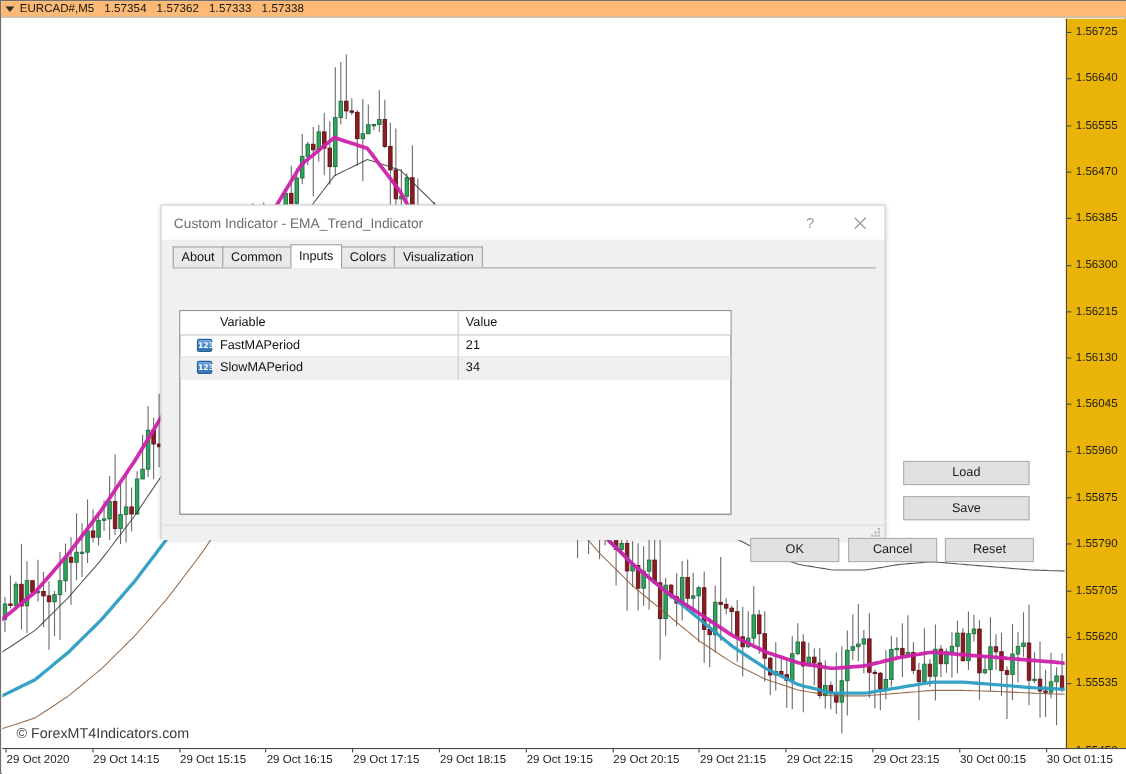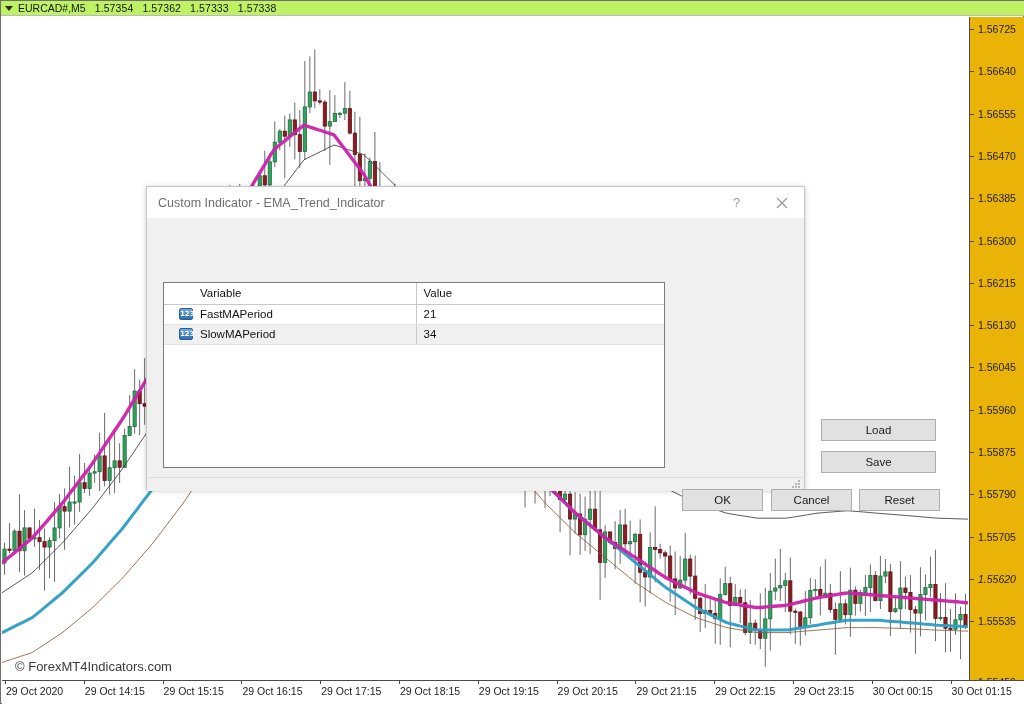--- a/index.html
+++ b/index.html
@@ -23,21 +23,21 @@
     left: 0; top: 0;
     width: 1024px; height: 704px;
     background: #ffffff;
     border: 1px solid #6f6f6f;
   }
 
   .symbol-bar {
     position: absolute;
     left: 0; top: 0;
     width: 1024px; height: 15px;
-    background: #bef264;
+    background: #fdba74;
     display: flex;
     align-items: center;
     padding-left: 4px;
     font-size: 10.5px;
     color: #151515;
     white-space: nowrap;
     border-bottom: 1px solid #b9b9b9;
   }
   .symbol-bar .caret {
     width: 0; height: 0;
@@ -722,21 +722,21 @@
         <div class="price-tick" style="top: 132.9px;">1.56470</div>
         <div class="price-tick" style="top: 175.2px;">1.56385</div>
         <div class="price-tick" style="top: 217.5px;">1.56300</div>
         <div class="price-tick" style="top: 259.8px;">1.56215</div>
         <div class="price-tick" style="top: 302.1px;">1.56130</div>
         <div class="price-tick" style="top: 344.4px;">1.56045</div>
         <div class="price-tick" style="top: 386.7px;">1.55960</div>
         <div class="price-tick" style="top: 429px;">1.55875</div>
         <div class="price-tick" style="top: 471.3px;">1.55790</div>
         <div class="price-tick" style="top: 513.6px;">1.55705</div>
-        <div class="price-tick" style="top: 555.9px; font-style: italic;">1.55620</div>
+        <div class="price-tick" style="top: 555.9px;">1.55620</div>
         <div class="price-tick" style="top: 598.2px;">1.55535</div>
         <div class="price-tick" style="top: 659px;">1.55450</div>
       </div>
 
     <div class="time-scale">
         <div class="time-tick" style="left: 4px;">29 Oct 2020<span class="mark"></span></div>
         <div class="time-tick" style="left: 82.8px;">29 Oct 14:15<span class="mark"></span></div>
         <div class="time-tick" style="left: 161.6px;">29 Oct 15:15<span class="mark"></span></div>
         <div class="time-tick" style="left: 240.4px;">29 Oct 16:15<span class="mark"></span></div>
         <div class="time-tick" style="left: 319.2px;">29 Oct 17:15<span class="mark"></span></div>
@@ -763,20 +763,27 @@
           <svg width="12" height="12" viewBox="0 0 12 12">
             <line x1="1" y1="1" x2="11" y2="11" stroke="#9a9a9a" stroke-width="1.2"></line>
             <line x1="11" y1="1" x2="1" y2="11" stroke="#9a9a9a" stroke-width="1.2"></line>
           </svg>
         </div>
       </div>
     </div>
 
     <div class="dlg-body">
 
+      <div class="tabs" id="tabs">
+          <div class="tab">About</div>
+          <div class="tab">Common</div>
+          <div class="tab active">Inputs</div>
+          <div class="tab">Colors</div>
+          <div class="tab">Visualization</div>
+        </div>
 
       <div class="table-panel">
         <table class="tbl">
           <thead>
             <tr>
               <th class="col-var">Variable</th>
               <th>Value</th>
             </tr>
           </thead>
           <tbody id="tbl-body">

